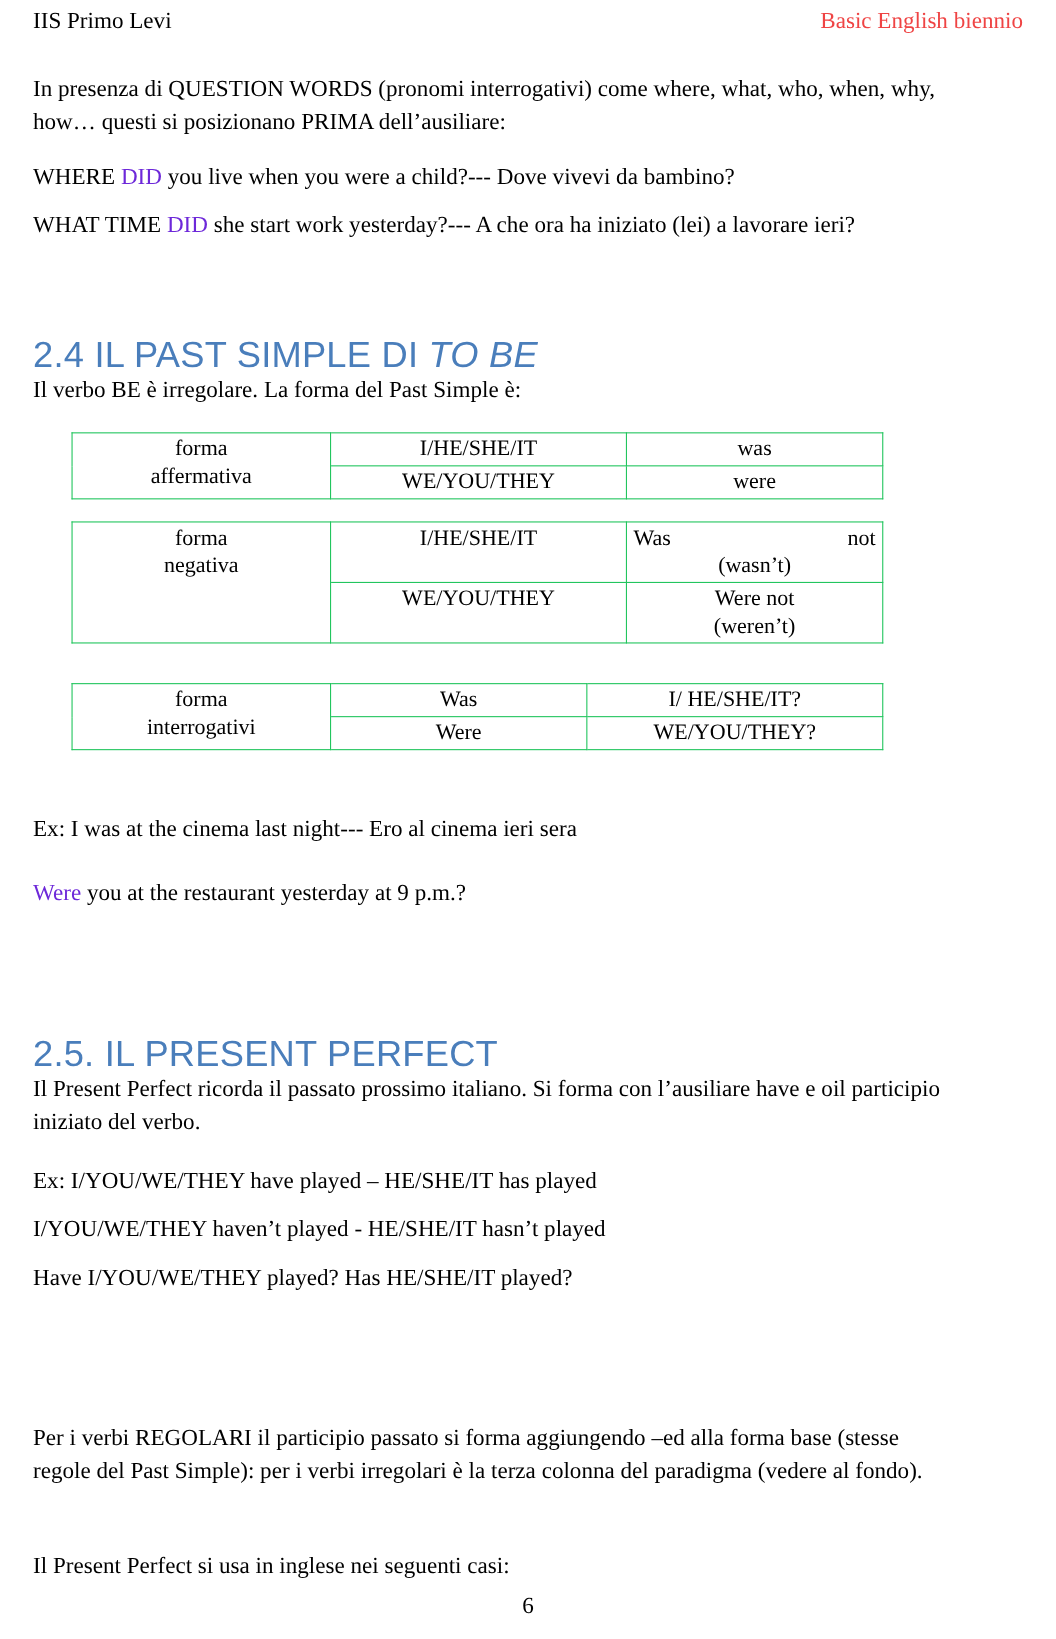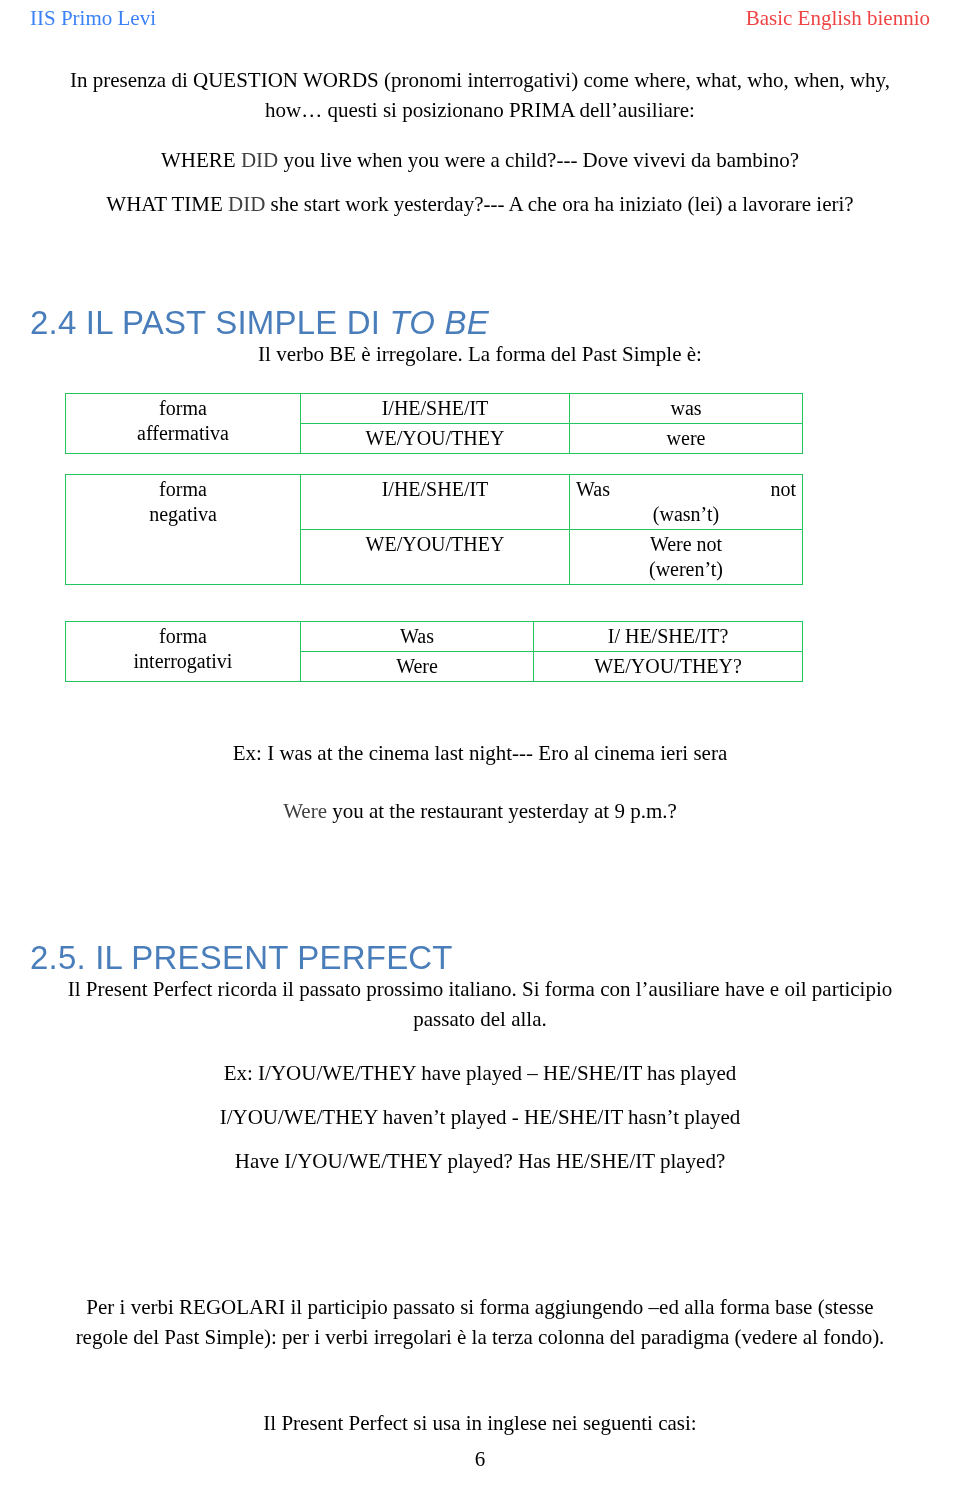--- a/index.html
+++ b/index.html
@@ -26,42 +26,42 @@
   
   .doc-header {
     display: flex;
     justify-content: space-between;
     align-items: baseline;
     font-size: 21px;
     line-height: 1.1;
     padding-top: 7px;
     height: 34px;
   }
-  .doc-header .left  { color: #3b82f6; text-align: right; }
+  .doc-header .left  { color: #000000; text-align: right; }
   .doc-header .right { color: #ef4444; }
 
   
   .para {
     font-size: 21px;
     line-height: 30px;
     margin: 0 0 0 0;
-    text-align: center;
+    text-align: left;
     color: #000;
   }
   .spacer-14 { height: 14px; }
   .spacer-20 { height: 20px; }
   .spacer-24 { height: 24px; }
   .spacer-30 { height: 30px; }
   .spacer-36 { height: 36px; }
   .spacer-46 { height: 46px; }
   .spacer-56 { height: 56px; }
   .spacer-70 { height: 70px; }
   .spacer-88 { height: 88px; }
 
-  .red { color: #404040; }
+  .red { color: #6d28d9; }
 
   
   .section-heading {
     font-family: "Liberation Sans", "DejaVu Sans", sans-serif;
     font-size: 33px;
     line-height: 32px;
     color: #4a7ebb;
     font-weight: normal;
     margin: 0;
     letter-spacing: 0.2px;
@@ -230,21 +230,21 @@
   </div>
 
   <div class="spacer-70"></div>
   <div class="spacer-46"></div>
 
   <div class="section-heading">
     <span>2.5. </span><span>IL PRESENT PERFECT</span>
   </div>
 
   <div class="para">Il Present Perfect ricorda il passato prossimo italiano. Si forma con l’ausiliare have e oil participio</div>
-  <div class="para">passato del alla.</div>
+  <div class="para">iniziato del verbo.</div>
 
   <div class="spacer-24"></div>
 
   <div class="para">Ex: I/YOU/WE/THEY  have played – HE/SHE/IT has played</div>
   <div class="spacer-14"></div>
   <div class="para">I/YOU/WE/THEY  haven’t  played - HE/SHE/IT hasn’t played</div>
   <div class="spacer-14"></div>
   <div class="para">Have I/YOU/WE/THEY  played? Has HE/SHE/IT played?</div>
 
   <div class="spacer-70"></div>

